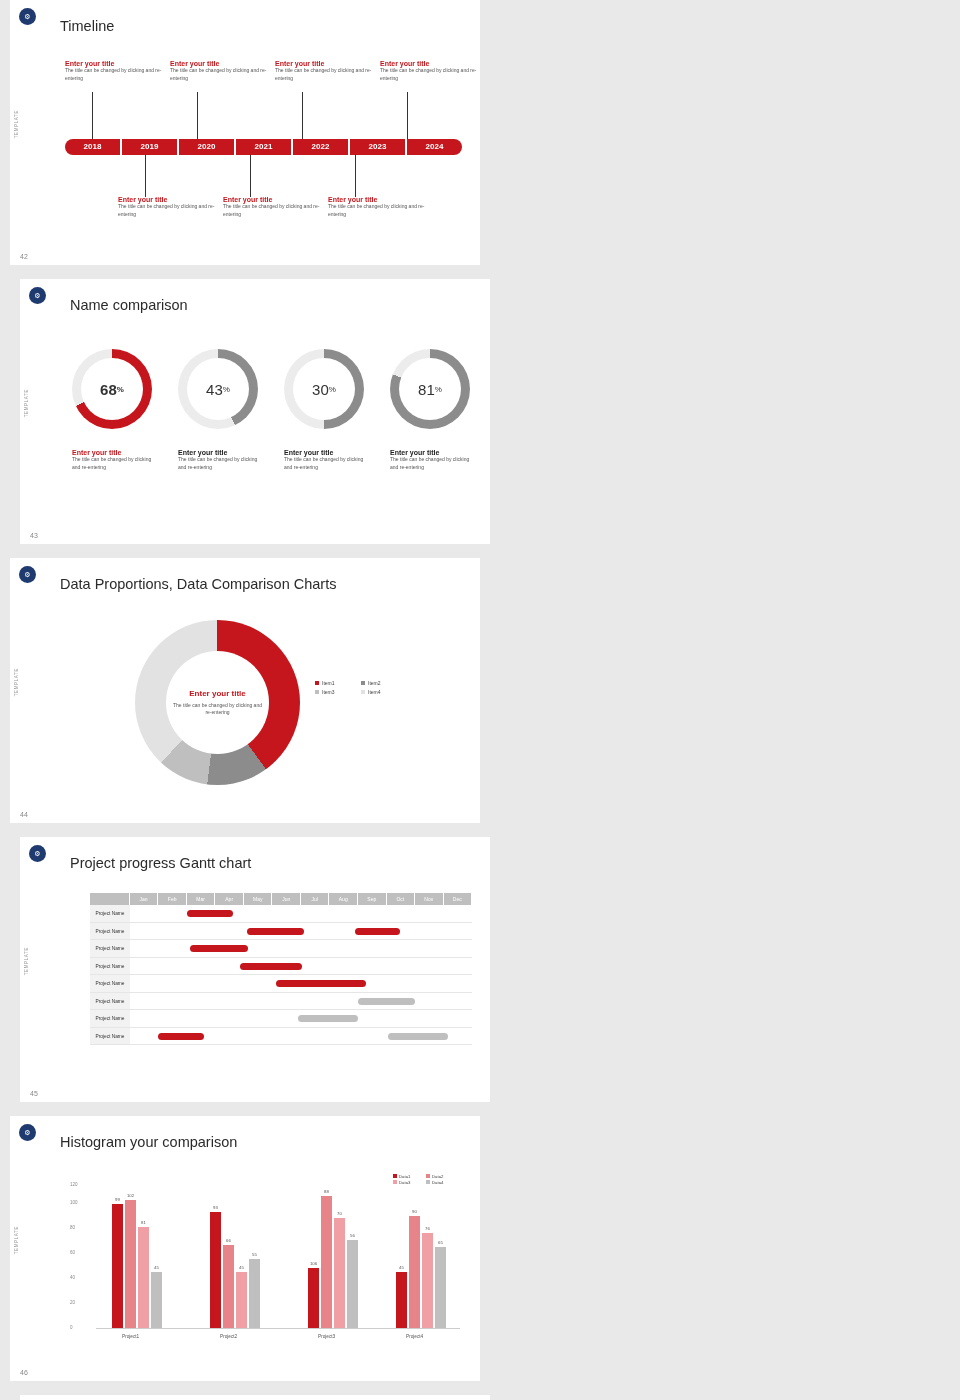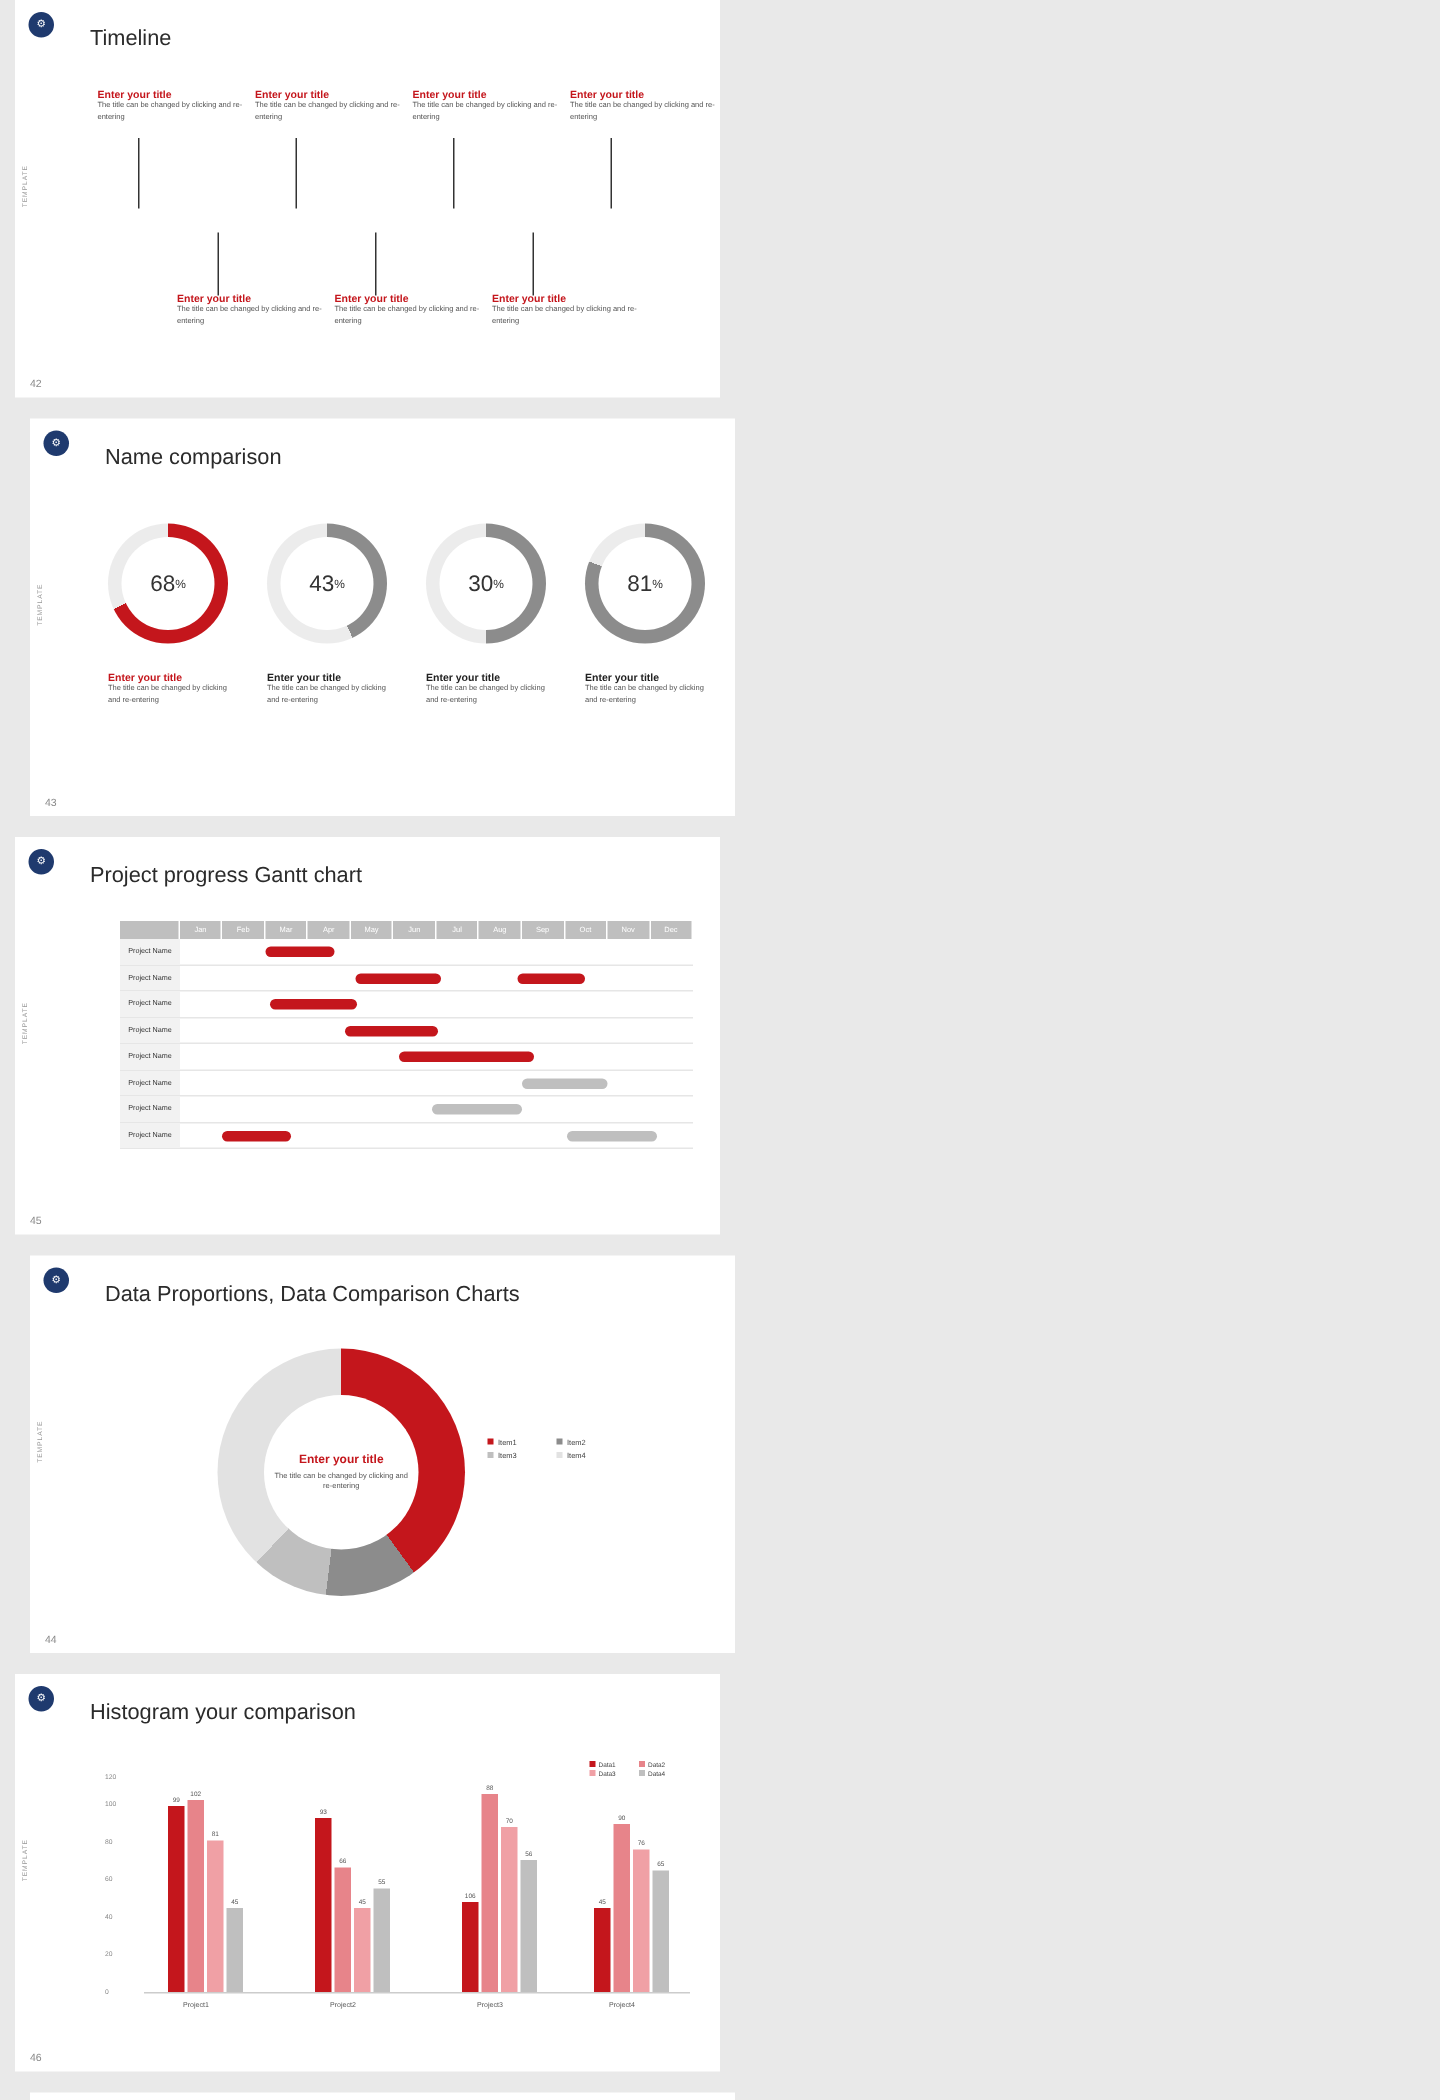--- a/index.html
+++ b/index.html
@@ -126,20 +126,29 @@
     </div>
 
     <div class="tl-stem" style="left:82px;  top:92px;  height:47px;"></div>
     <div class="tl-stem" style="left:187px; top:92px;  height:47px;"></div>
     <div class="tl-stem" style="left:292px; top:92px;  height:47px;"></div>
     <div class="tl-stem" style="left:397px; top:92px;  height:47px;"></div>
     <div class="tl-stem" style="left:135px; top:155px; height:42px;"></div>
     <div class="tl-stem" style="left:240px; top:155px; height:42px;"></div>
     <div class="tl-stem" style="left:345px; top:155px; height:42px;"></div>
 
+    <div class="tl-bar">
+      <div class="tl-pill">2018</div>
+      <div class="tl-pill">2019</div>
+      <div class="tl-pill">2020</div>
+      <div class="tl-pill">2021</div>
+      <div class="tl-pill">2022</div>
+      <div class="tl-pill">2023</div>
+      <div class="tl-pill">2024</div>
+    </div>
 
     <div class="tl-bot" style="left:108px;">
       <div class="ttl-red">Enter your title</div>
       <div class="tiny">The title can be changed by clicking and re-entering</div>
     </div>
     <div class="tl-bot" style="left:213px;">
       <div class="ttl-red">Enter your title</div>
       <div class="tiny">The title can be changed by clicking and re-entering</div>
     </div>
     <div class="tl-bot" style="left:318px;">
@@ -149,21 +158,21 @@
 
     <div class="pagenum">42</div>
   </div>
 
   <div class="slide">
     <div class="logo">⚙</div>
     <div class="sidetext">TEMPLATE</div>
     <div class="title">Name comparison</div>
 
     <div class="ring-wrap">
-      <div class="ring" style="background:conic-gradient(#c4161c 0 68%, #ececec 68% 100%);">
+      <div class="ring" style="background:conic-gradient(#c4161c 0 68%, #ececec 68% 100%);font-weight:bold;">
         <div class="inner">
           <span>68</span>
             <sub>%</sub>
         </div>
       </div>
       <div class="ring" style="background:conic-gradient(#8c8c8c 0 43%, #ececec 43% 100%);">
         <div class="inner">
           <span>43</span>
             <sub>%</sub>
         </div>
@@ -195,20 +204,42 @@
         <div class="ttl-blk">Enter your title</div>
         <div class="tiny">The title can be changed by clicking and re-entering</div>
       </div>
       <div>
         <div class="ttl-blk">Enter your title</div>
         <div class="tiny">The title can be changed by clicking and re-entering</div>
       </div>
     </div>
 
     <div class="pagenum">43</div>
+  </div>
+
+  <div class="slide">
+    <div class="logo">⚙</div>
+    <div class="sidetext">TEMPLATE</div>
+    <div class="title">Data Proportions, Data Comparison Charts</div>
+
+    <div class="donut" style="background:conic-gradient(#c4161c 0 40%, #8c8c8c 40% 52%, #bfbfbf 52% 62%, #e2e2e2 62% 100%);">
+      <div class="hole">
+        <div class="ttl-red" style="font-size:8px;">Enter your title</div>
+        <div class="tiny" style="width:96px;margin-top:4px;">The title can be changed by clicking and re-entering</div>
+      </div>
+    </div>
+
+    <div class="legend">
+      <div><span class="sw" style="background:#c4161c"></span><em style="font-style:normal">Item1</em></div>
+      <div><span class="sw" style="background:#8c8c8c"></span><em style="font-style:normal">Item2</em></div>
+      <div><span class="sw" style="background:#bfbfbf"></span><em style="font-style:normal">Item3</em></div>
+      <div><span class="sw" style="background:#e2e2e2"></span><em style="font-style:normal">Item4</em></div>
+    </div>
+
+    <div class="pagenum">44</div>
   </div>
 
   <div class="slide">
     <div class="logo">⚙</div>
     <div class="sidetext">TEMPLATE</div>
     <div class="title">Project progress Gantt chart</div>
 
     <div class="gantt">
       <div class="gantt-head">
         <div class="lbl"></div>
@@ -277,42 +308,20 @@
         </div>
       </div>
     </div>
 
     <div class="pagenum">45</div>
   </div>
 
   <div class="slide">
     <div class="logo">⚙</div>
     <div class="sidetext">TEMPLATE</div>
-    <div class="title">Data Proportions, Data Comparison Charts</div>
-
-    <div class="donut" style="background:conic-gradient(#c4161c 0 40%, #8c8c8c 40% 52%, #bfbfbf 52% 62%, #e2e2e2 62% 100%);">
-      <div class="hole">
-        <div class="ttl-red" style="font-size:8px;">Enter your title</div>
-        <div class="tiny" style="width:96px;margin-top:4px;">The title can be changed by clicking and re-entering</div>
-      </div>
-    </div>
-
-    <div class="legend">
-      <div><span class="sw" style="background:#c4161c"></span><em style="font-style:normal">Item1</em></div>
-      <div><span class="sw" style="background:#8c8c8c"></span><em style="font-style:normal">Item2</em></div>
-      <div><span class="sw" style="background:#bfbfbf"></span><em style="font-style:normal">Item3</em></div>
-      <div><span class="sw" style="background:#e2e2e2"></span><em style="font-style:normal">Item4</em></div>
-    </div>
-
-    <div class="pagenum">44</div>
-  </div>
-
-  <div class="slide">
-    <div class="logo">⚙</div>
-    <div class="sidetext">TEMPLATE</div>
     <div class="title">Histogram your comparison</div>
 
     <div class="hist">
       <div class="hist-legend">
         <div><i style="background:#c4161c"></i><span>Data1</span></div>
         <div><i style="background:#e7848a"></i><span>Data2</span></div>
         <div><i style="background:#f0a0a5"></i><span>Data3</span></div>
         <div><i style="background:#bfbfbf"></i><span>Data4</span></div>
       </div>
 

